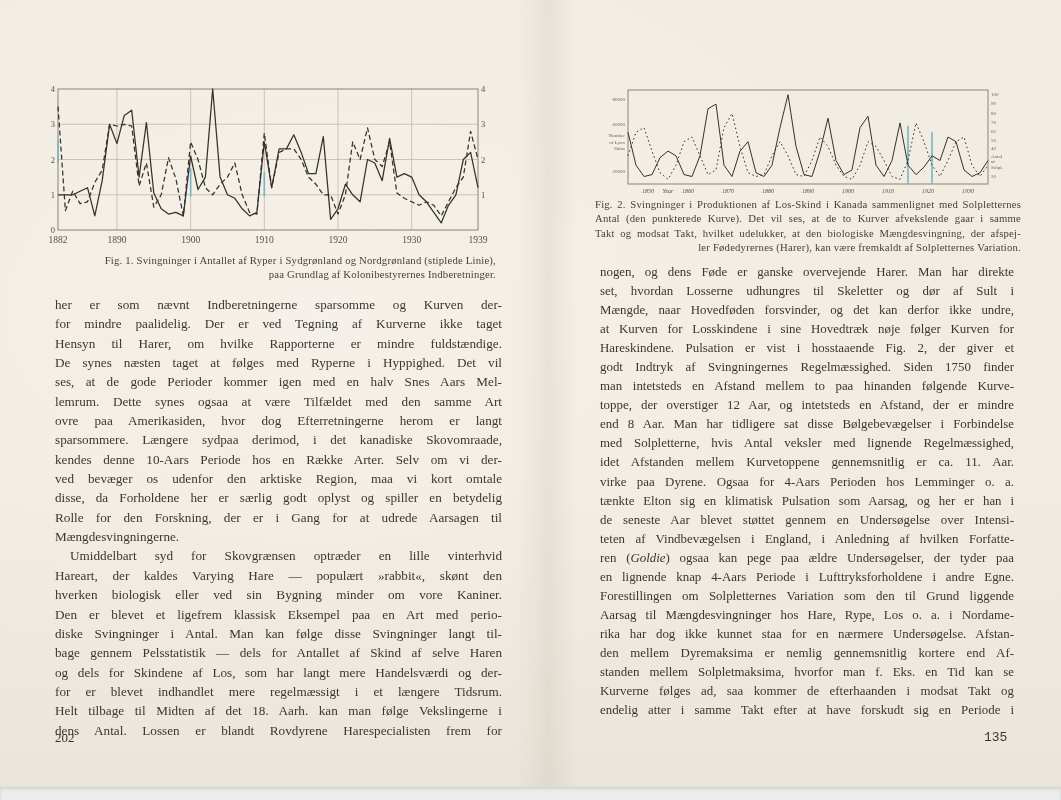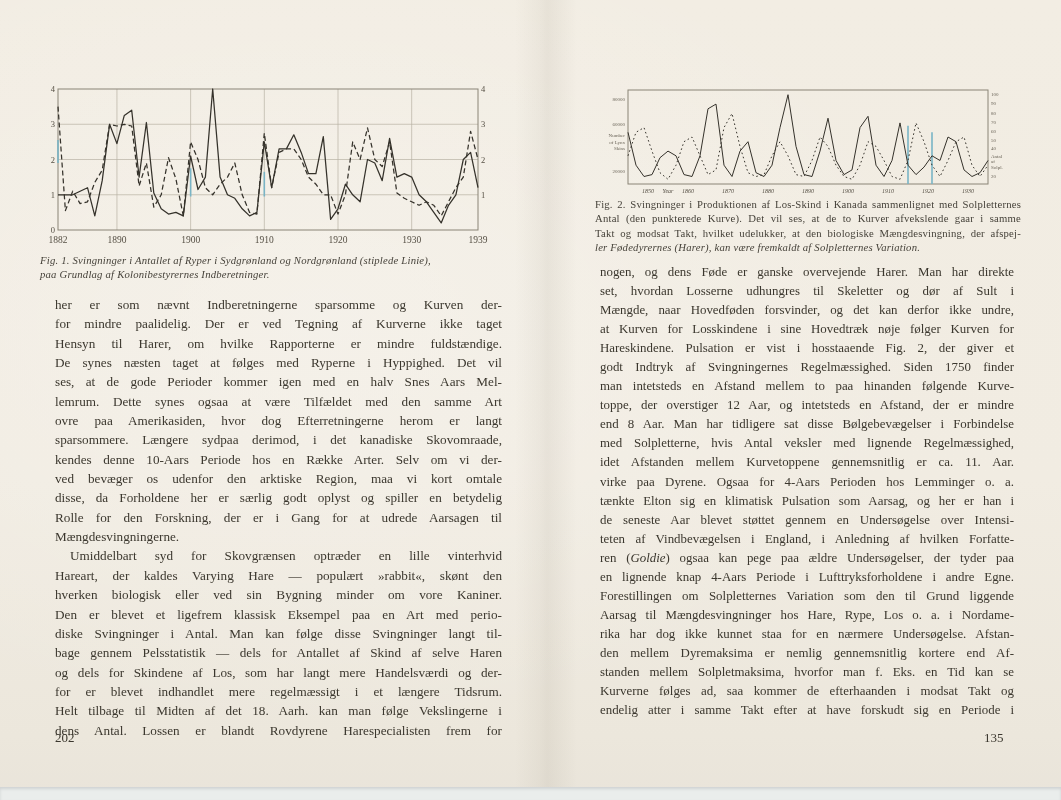--- a/index.html
+++ b/index.html
@@ -22,33 +22,33 @@
     position:absolute;left:0;right:0;bottom:0;height:13px;
     background:#eaedec;
     box-shadow:inset 0 2px 3px rgba(90,95,100,0.18);
   }
   .chart{position:absolute;}
   #fig1-chart{left:42px;top:84px;width:460px;height:166px;}
   #fig2-chart{left:598px;top:82px;width:420px;height:118px;}
   .caption{position:absolute;color:#46423a;font-size:10.7px;line-height:14.4px;letter-spacing:0.2px;}
   .caption-1{left:40px;top:253px;width:456px;}
   .caption-2{left:595px;top:197px;width:426px;}
-  .cap-center{text-align:left;font-style:italic;}
+  .cap-center{text-align:right;}
   .cap-just{text-align:justify;text-align-last:justify;}
   .body-text{position:absolute;color:#3b372e;}
   .body-text .line{text-align:justify;text-align-last:justify;white-space:nowrap;}
   .body-text .line span,.body-text .line i{white-space:normal;}
   .body-text .line{white-space:normal;}
   .body-text .line.ragged{text-align-last:left;}
   .body-text .line.indent{text-indent:15px;}
   .bt-left{left:55px;top:295px;width:447px;font-size:13.2px;line-height:19.35px;}
   .bt-right{left:600px;top:263px;width:414px;font-size:12.9px;line-height:19.05px;}
   .page-number{position:absolute;color:#3b372e;font-size:13px;}
   .pn-left{left:55px;top:730px;}
-  .pn-right{left:984px;top:730px;}
+  .pn-right{left:984px;top:730px;font-family:Liberation Mono, monospace;}
 </style>
 </head>
 <body>
 
 <div class="scan">
 
   <div class="chart" id="fig1-chart"><svg width="460" height="166" viewBox="0 0 460 166">
         <line x1="74.94736842105263" y1="5" x2="74.94736842105263" y2="146" stroke="#b8b2a3" stroke-width="0.7"></line>
         <line x1="148.6315789473684" y1="5" x2="148.6315789473684" y2="146" stroke="#b8b2a3" stroke-width="0.7"></line>
         <line x1="222.3157894736842" y1="5" x2="222.3157894736842" y2="146" stroke="#b8b2a3" stroke-width="0.7"></line>

